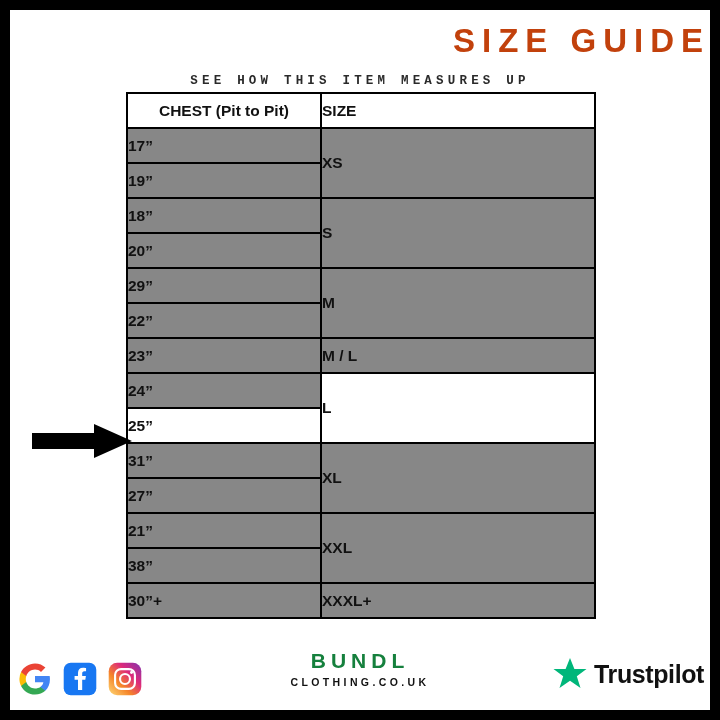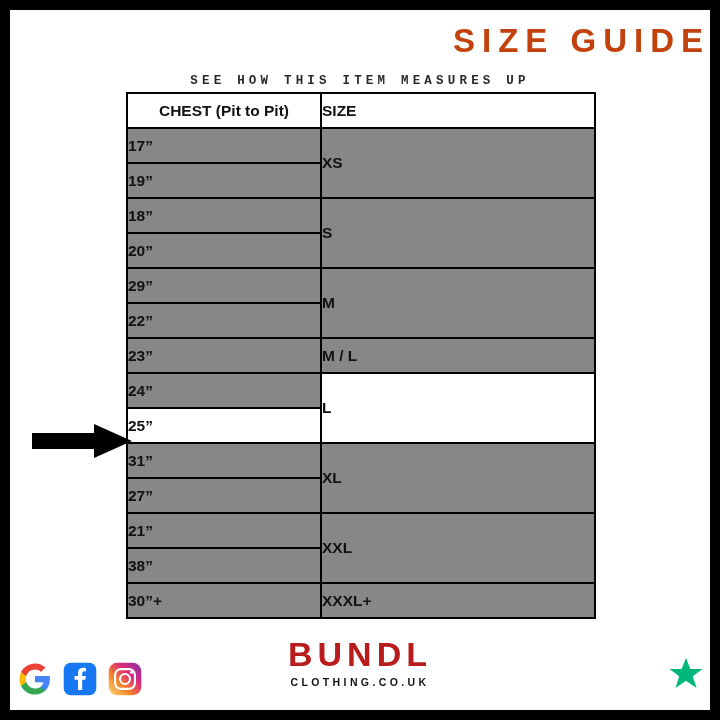--- a/index.html
+++ b/index.html
@@ -95,24 +95,24 @@
     gap: 11px;
   }
   .social .ico { width: 34px; height: 34px; display: block; }
   .brand {
     position: absolute;
     left: 0; right: 0;
     bottom: 14px;
     text-align: center;
   }
   .brand .name {
-    font-size: 34px;
+    font-size: 21px;
     font-weight: bold;
     letter-spacing: 5px;
-    color: #b91c1c;
+    color: #15803d;
     line-height: 1;
   }
   .brand .url {
     margin-top: 5px;
     font-size: 10.5px;
     font-weight: bold;
     letter-spacing: 3.4px;
     color: #111;
     text-align: center;
   }
@@ -251,17 +251,18 @@
 
       <div class="brand">
         <div class="name">BUNDL</div>
         <div class="url">CLOTHING.CO.UK</div>
       </div>
 
       <div class="trustpilot">
         <svg width="36" height="36" viewBox="0 0 36 36">
           <polygon points="18,2 22.4,13.1 34.5,13.1 24.8,20.2 28.5,32 18,24.8 7.5,32 11.2,20.2 1.5,13.1 13.6,13.1" fill="#00b67a"></polygon>
         </svg>
+        <span class="tp-text">Trustpilot</span>
       </div>
 
     </div>
   </div>
 </div>
 
 </body></html>

